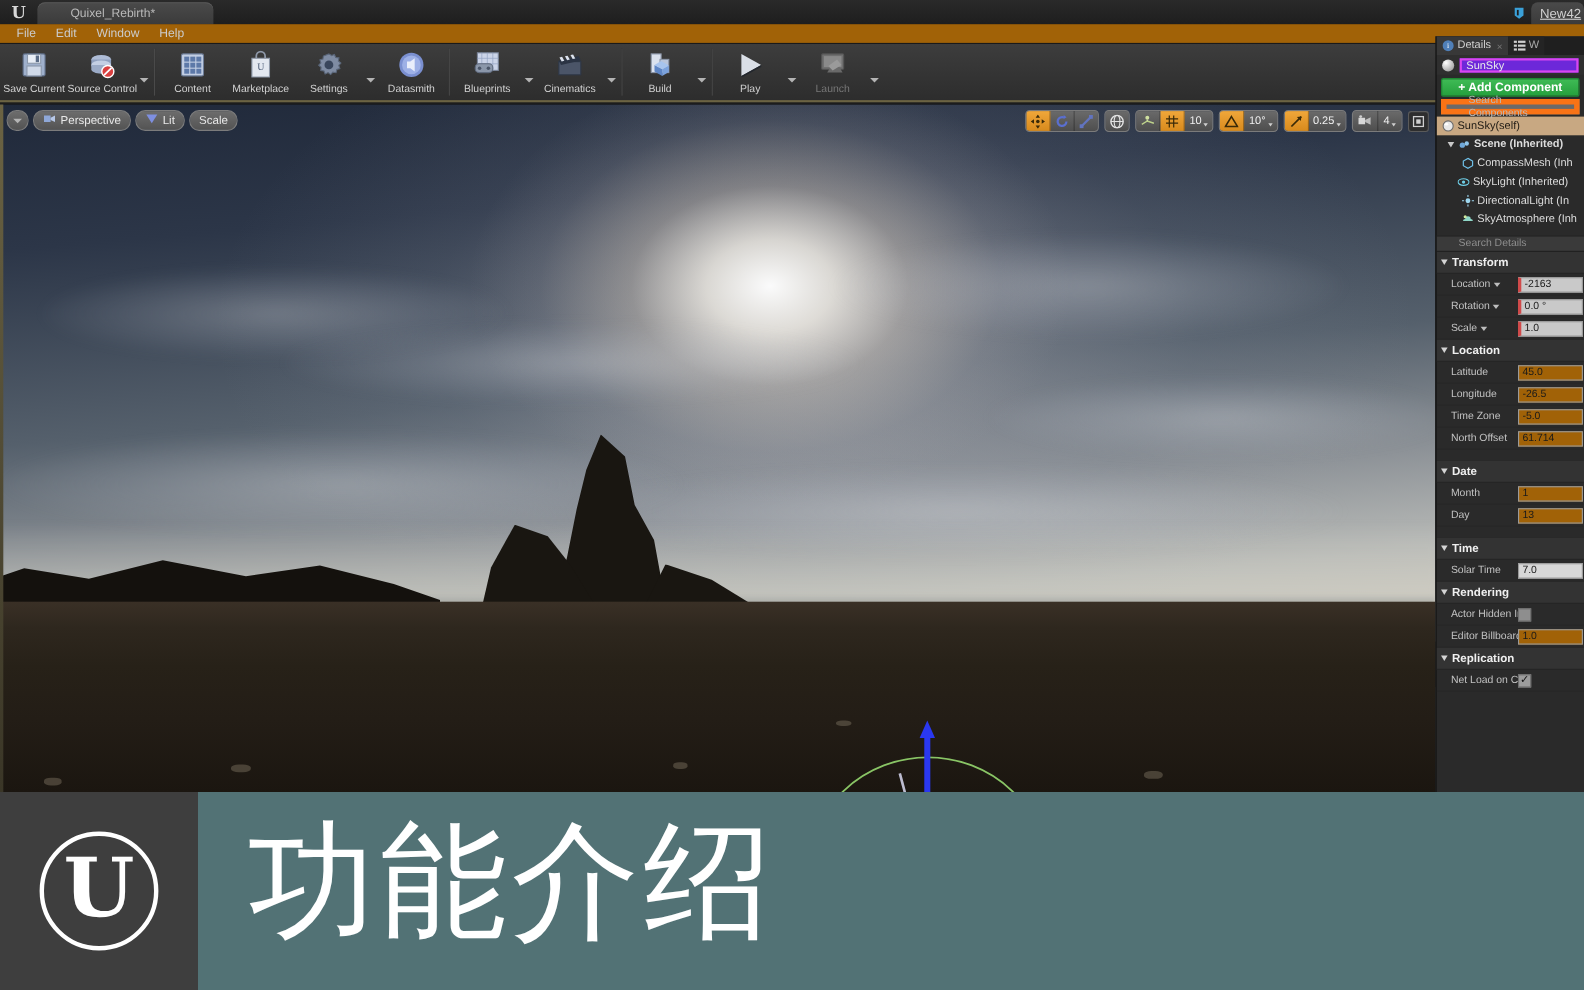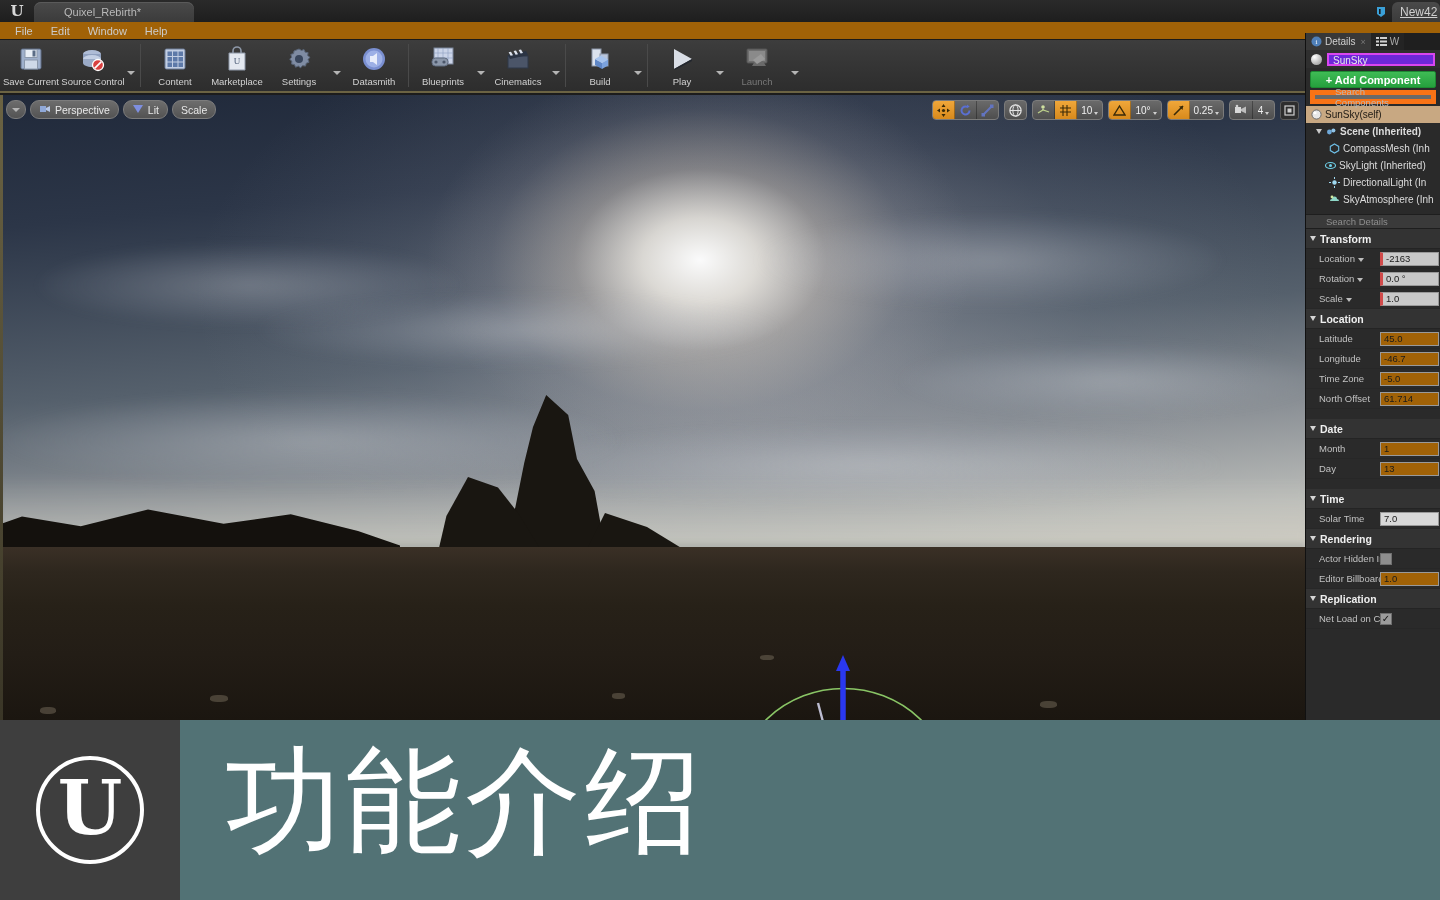--- a/index.html
+++ b/index.html
@@ -832,21 +832,21 @@
     </div>
     <div class="prop">
       <div class="pname">Latitude</div>
       <div class="pval">
           <div class="vfield gray">45.0</div>
         </div>
     </div>
     <div class="prop">
       <div class="pname">Longitude</div>
       <div class="pval">
-          <div class="vfield gray">-46.7</div>
+          <div class="vfield gray">-26.5</div>
         </div>
     </div>
     <div class="prop">
       <div class="pname">Time Zone</div>
       <div class="pval">
           <div class="vfield gray">-5.0</div>
         </div>
     </div>
     <div class="prop">
       <div class="pname">North Offset</div>

